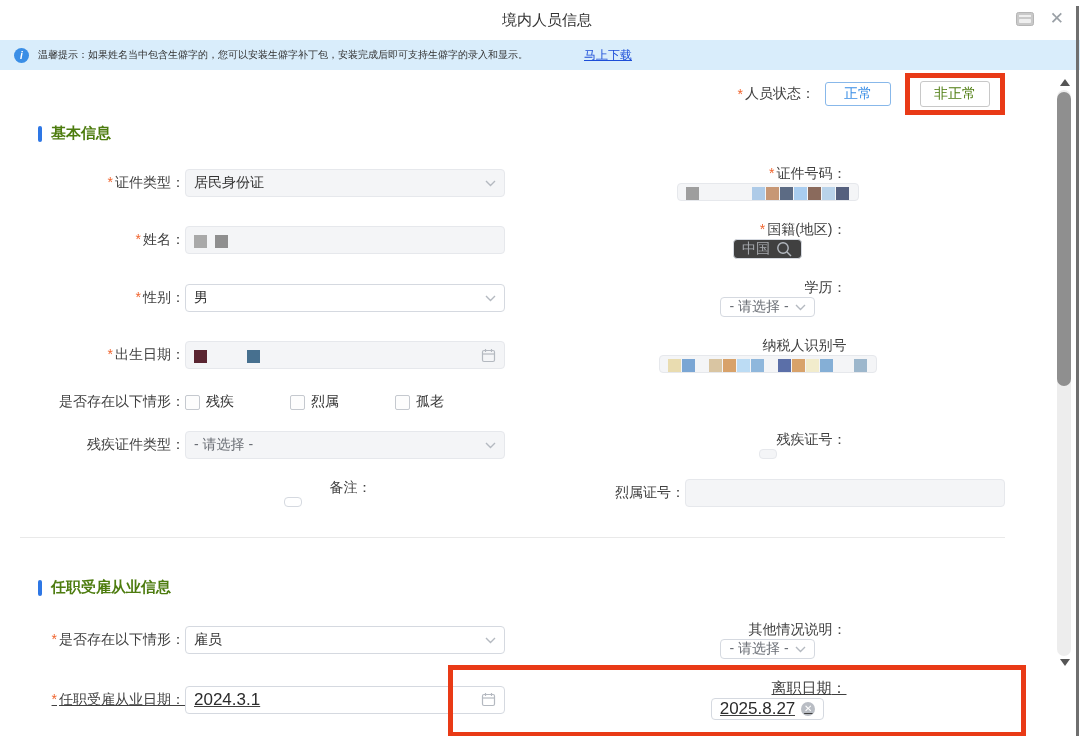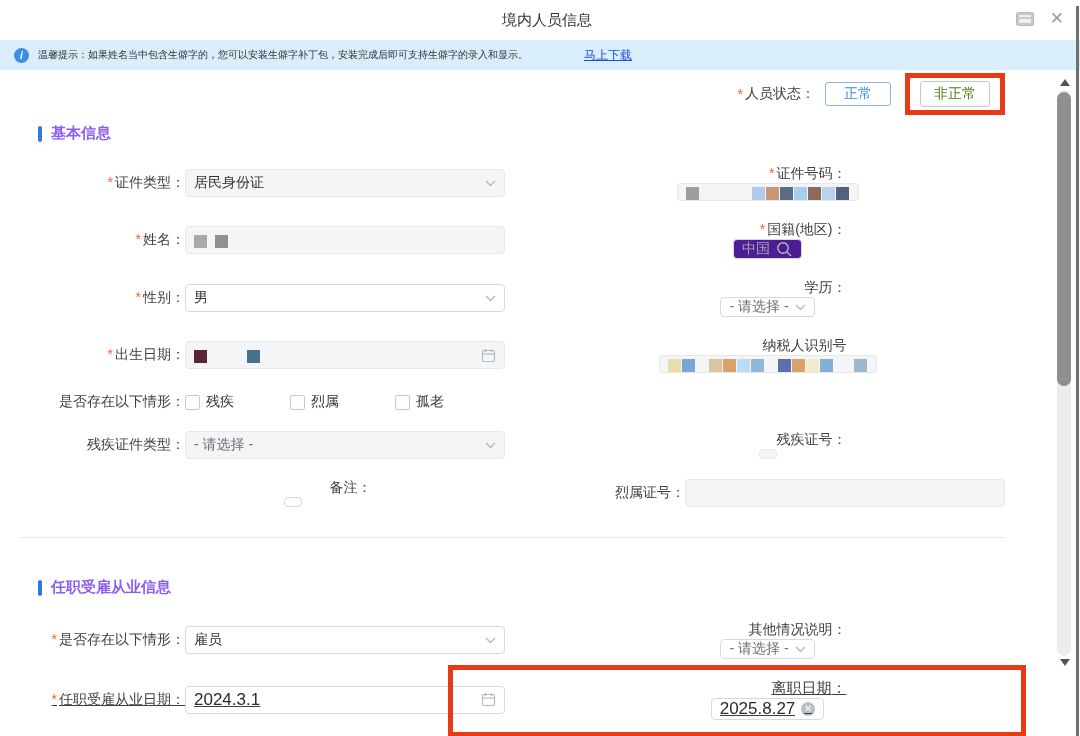--- a/index.html
+++ b/index.html
@@ -31,21 +31,21 @@
   .btn-normal { width:66px; height:24px; border:1px solid #88b8ea; border-radius:3px; background:#fff;
     color:#3a8ee6; font-size:14px; display:flex; align-items:center; justify-content:center;
     margin-left:10px; cursor:pointer; }
   .red-wrap-sm { border:5px solid #e93a16; padding:3px 10px; margin-left:14px; display:inline-flex; }
   .btn-abnormal { width:70px; height:26px; border:1px solid #c8c8c8; border-radius:3px; background:#fff;
     color:#4d7c0f; font-size:14px; display:flex; align-items:center; justify-content:center; cursor:pointer; }
 
   .section-h { display:flex; align-items:center; margin:8px 0 22px 8px; }
   .section-h.emp { margin-top:40px; margin-bottom:24px; }
   .section-bar { width:4px; height:16px; border-radius:2px; background:#2e77e5; flex:none; }
-  .section-title { font-size:15px; font-weight:600; color:#8b5cf6; margin-left:9px; }
+  .section-title { font-size:15px; font-weight:600; color:#4d7c0f; margin-left:9px; }
 
   .row { display:flex; margin-bottom:20px; }
   .col { display:flex; align-items:center; }
   .col-l { width:475px; }
   .col-r { width:475px; margin-left:25px; position:relative;flex-direction:column; }
   .lbl { width:155px; text-align:right; font-size:14px; color:#404040; flex:none; white-space:nowrap; }
   .col-r .lbl { width:158px; }
   .lbl.colon::after { content:"："; }
   .fld { flex:1; height:28px; border:1px solid #d5d9e0; border-radius:4px; background:#fff;
     display:flex; align-items:center; padding:0 8px; font-size:14px; color:#333; min-width:0; }
@@ -153,21 +153,21 @@
 
     <div class="row">
       <div class="col col-l">
         <span class="lbl colon"><span class="lbl-star">*</span><span>姓名</span></span>
         <div class="fld gray">
           <span class="val"><span class="blk" style="background: rgb(169, 169, 169);"></span><span class="blk sgap"></span><span class="blk" style="background: rgb(143, 143, 143);"></span></span>
         </div>
       </div>
       <div class="col col-r">
         <span class="lbl colon"><span class="lbl-star">*</span><span>国籍(地区)</span></span>
-        <div class="fld" style="background:#4c1d95">
+        <div class="fld" style="background:#404040">
           <span class="val dim">中国</span>
           <span class="fld-icon">
             <svg width="17" height="17" viewBox="0 0 17 17">
                 <circle cx="7" cy="7" r="5.2" fill="none" stroke="#b4b9c0" stroke-width="1.4"></circle>
                 <line x1="11" y1="11" x2="15" y2="15" stroke="#b4b9c0" stroke-width="1.4"></line>
               </svg>
           </span>
         </div>
       </div>
     </div>

